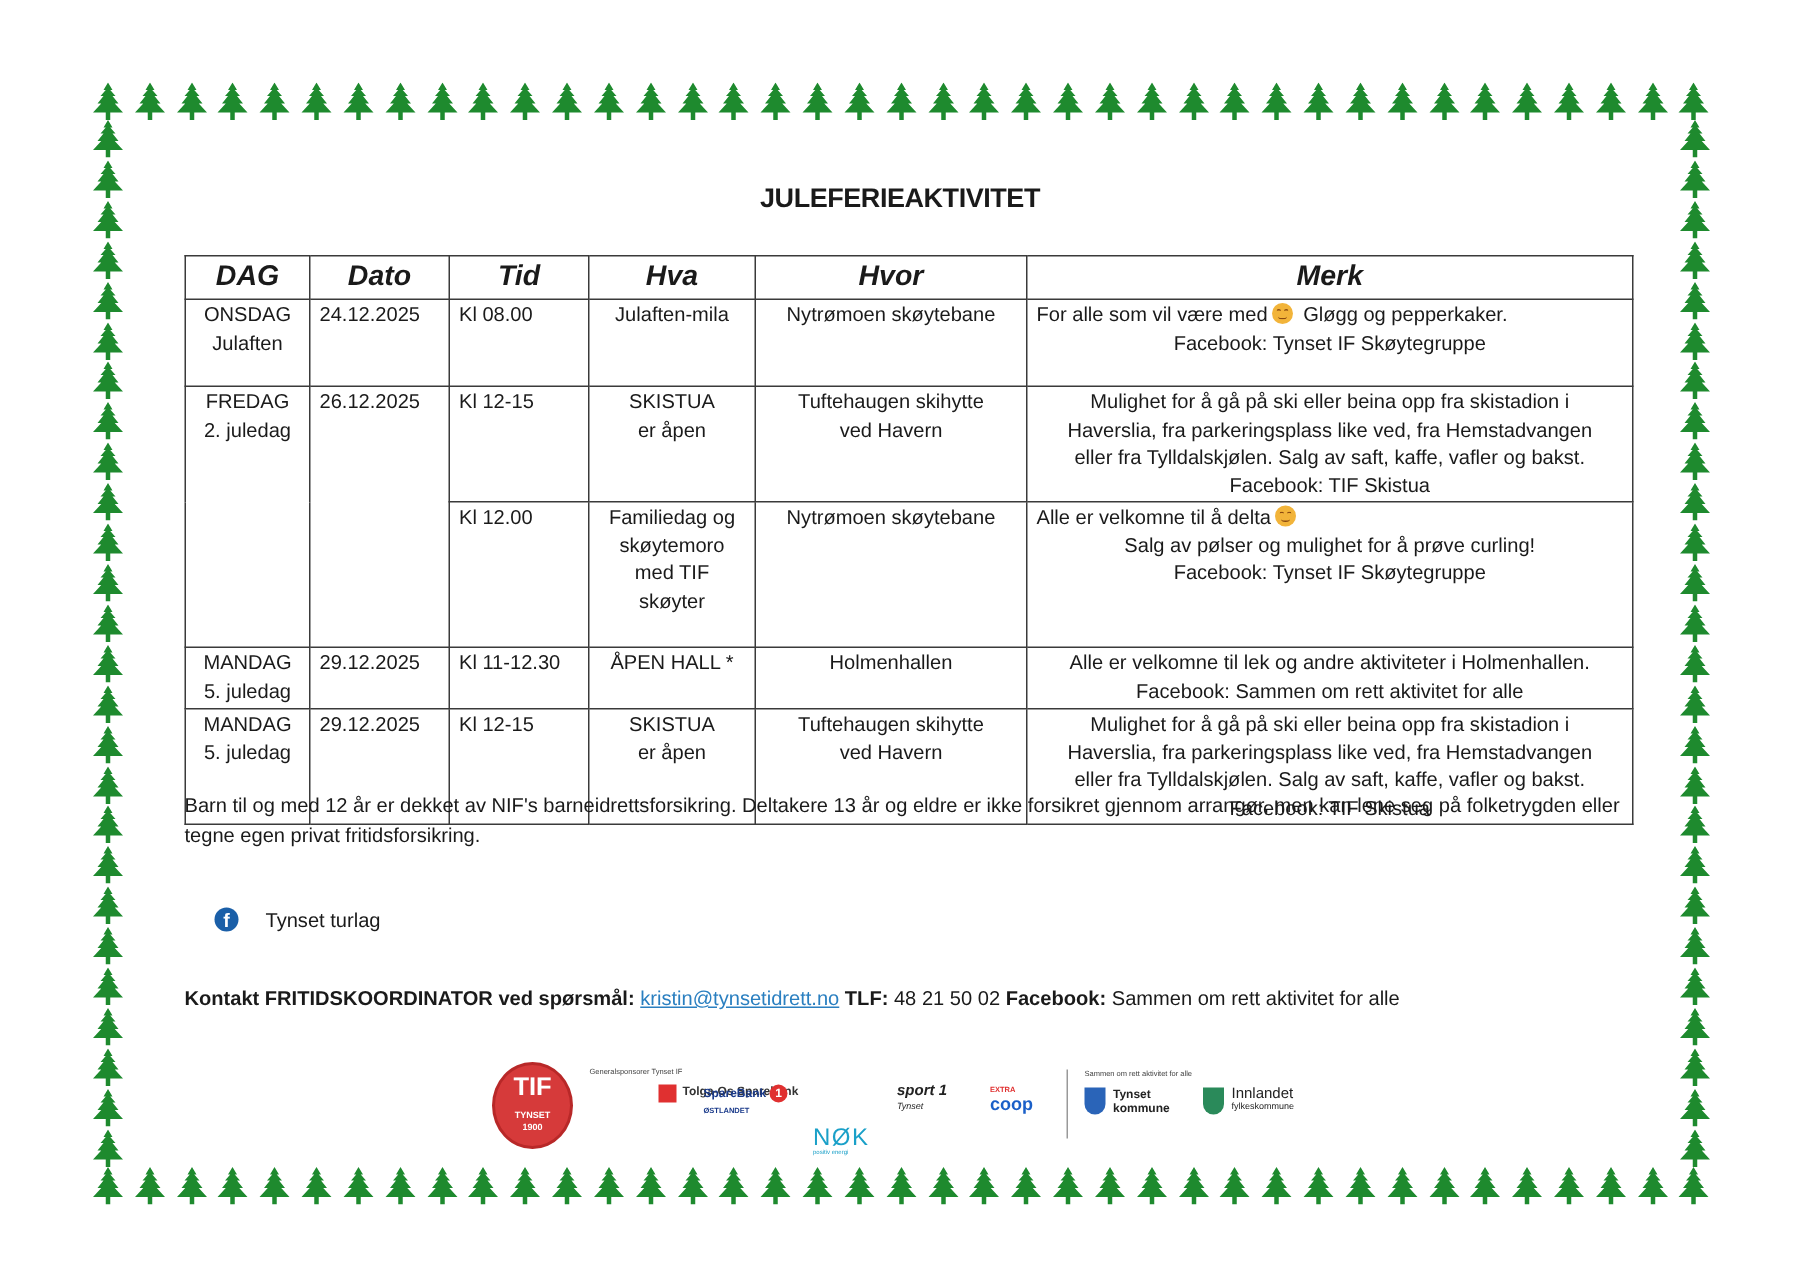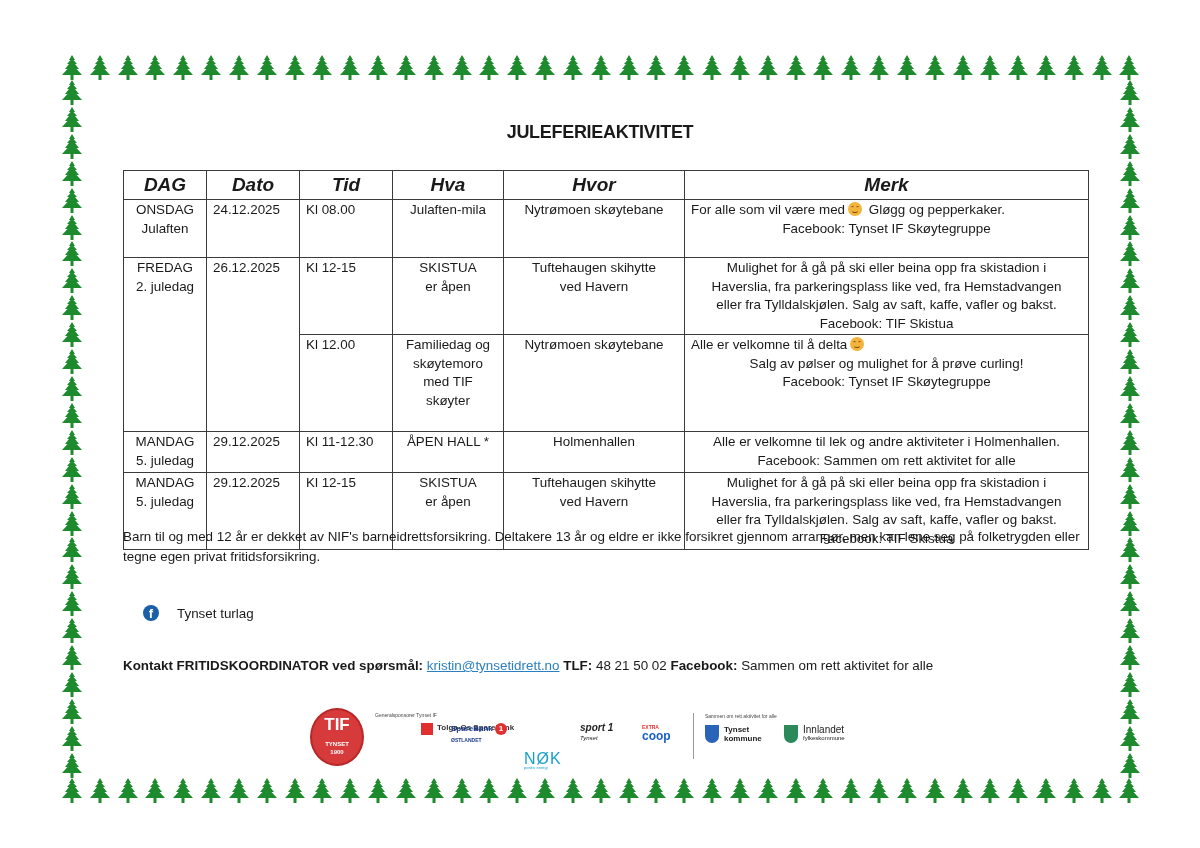--- a/index.html
+++ b/index.html
@@ -32,21 +32,21 @@
   .emoji span { position:absolute; left:4px; top:7px; width:6px; height:3px; border-bottom:1.3px solid #8a4a10; border-radius:0 0 50% 50%; }
 
   .info { position:absolute; left:123px; top:527px; width:980px; font-size:13.4px; line-height:20px; }
   .info b { font-weight:bold; }
   .fb-line { position:absolute; left:143px; top:605px; display:flex; align-items:center; font-size:13.4px; }
   .fb-icon { width:16px; height:16px; border-radius:50%; background:#1a5fa8; color:#fff; font-weight:bold;
              font-size:13px; display:flex; align-items:flex-end; justify-content:center; margin-right:18px; line-height:14px; overflow:hidden; }
   .contact { position:absolute; left:123px; top:646px; font-size:13.4px; white-space:nowrap;margin-top:12px; }
   .contact a { color:#2a7fc0; text-decoration:underline; }
 
-  .sponsors { position:absolute; left:306px; top:705px; width:560px; height:62px; }
+  .sponsors { position:absolute; left:324px; top:705px; width:560px; height:62px; }
   .tif-logo { position:absolute; left:4px; top:3px; width:50px; height:54px; border-radius:50%; background:#d63a3a;
               border:2px solid #b82828; color:#fff; font-weight:bold; font-size:17px; text-align:center; line-height:30px; }
   .tif-logo small { display:block; font-size:6px; line-height:8px; }
   .gen-label { position:absolute; left:69px; top:7px; font-size:5px; color:#444; }
   .sp { position:absolute; top:18px; font-size:8px; font-weight:bold; line-height:9px; }
   .sp1 { left:69px; color:#333;padding-left:46px; } .sp1 .ic { display:inline-block; width:12px; height:12px; background:#e03030; margin-right:4px; vertical-align:top; }
   .sp2 { left:145px; color:#1a3a8a; } .sp2 .one { display:inline-block; width:12px; height:12px; border-radius:50%; background:#e03030; color:#fff; text-align:center; font-size:8px; line-height:12px; }
   .sp3 { left:218px; color:#1aa0c8; font-size:16px; font-weight:normal; letter-spacing:1px;margin-top:31px; }
   .sp3 small { display:block; font-size:4px; color:#1aa0c8; letter-spacing:0; }
   .sp4 { left:274px; color:#222; font-size:10px;font-style:italic; }

